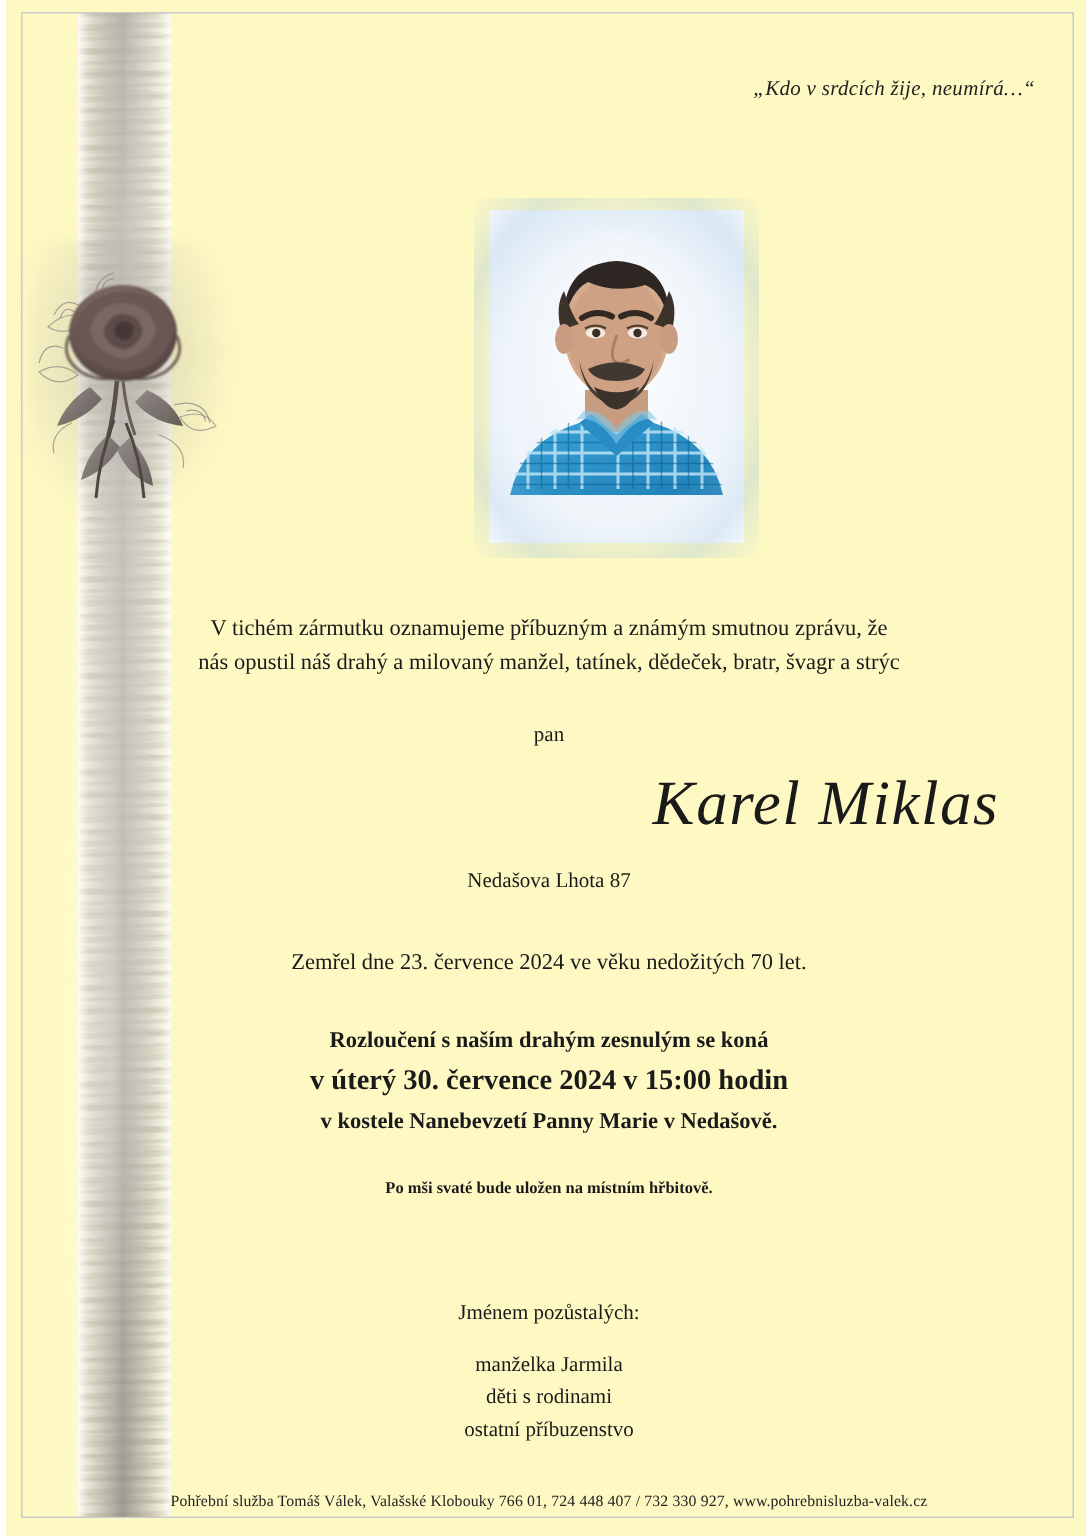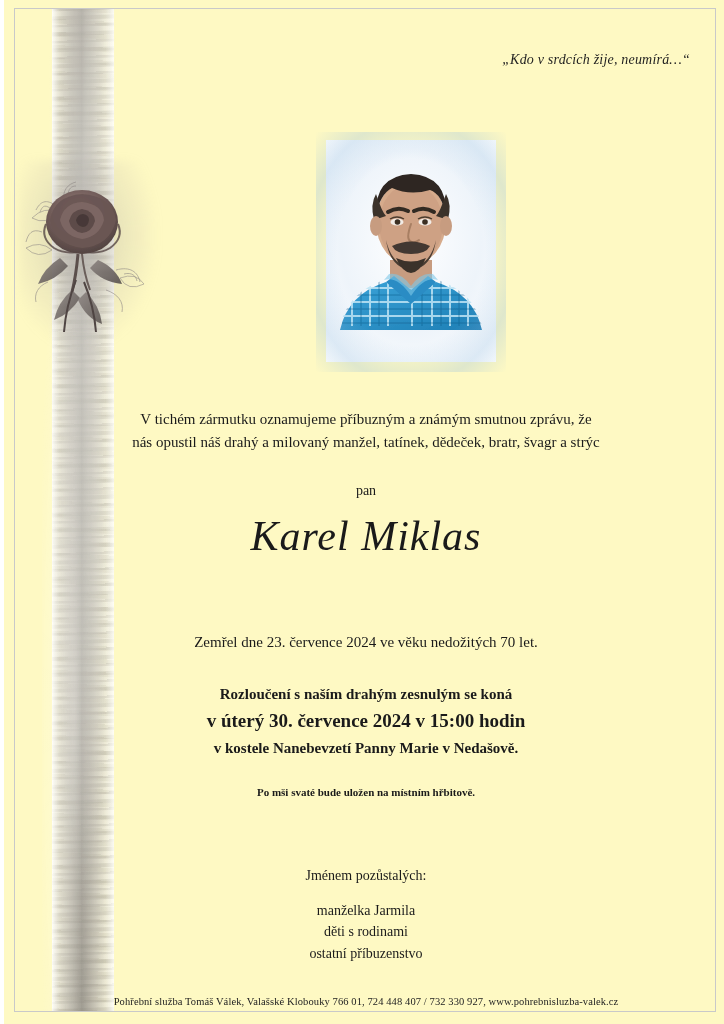--- a/index.html
+++ b/index.html
@@ -138,20 +138,21 @@
   .salutation {
     top: 483px;
     font-size: 14px;
   }
   .name {
     top: 512px;
     font-family: "Liberation Serif", serif;
     font-style: italic;
     font-size: 42px;
     letter-spacing: 1px;
+    text-align: right;
   }
   .address {
     top: 580px;
     font-size: 14px;
   }
   .death-line {
     top: 634px;
     font-size: 15px;
   }
   .farewell {
@@ -353,20 +354,21 @@
 
   <div class="body-text salutation">pan</div>
 
   <div class="body-text intro">
     <span class="row">V tichém zármutku oznamujeme příbuzným a známým smutnou zprávu, že</span>
     <span class="row">nás opustil náš drahý a milovaný manžel, tatínek, dědeček, bratr, švagr a strýc</span>
   </div>
 
   <div class="body-text name">Karel Miklas</div>
 
+  <div class="body-text address">Nedašova Lhota 87</div>
 
   <div class="body-text death-line">Zemřel dne 23. července 2024 ve věku nedožitých 70 let.</div>
 
   <div class="body-text farewell">
     <span class="row">Rozloučení s naším drahým zesnulým se koná</span>
     <span class="row big">v úterý 30. července 2024 v 15:00 hodin</span>
     <span class="row">v kostele Nanebevzetí Panny Marie v Nedašově.</span>
   </div>
 
   <div class="body-text burial">Po mši svaté bude uložen na místním hřbitově.</div>

